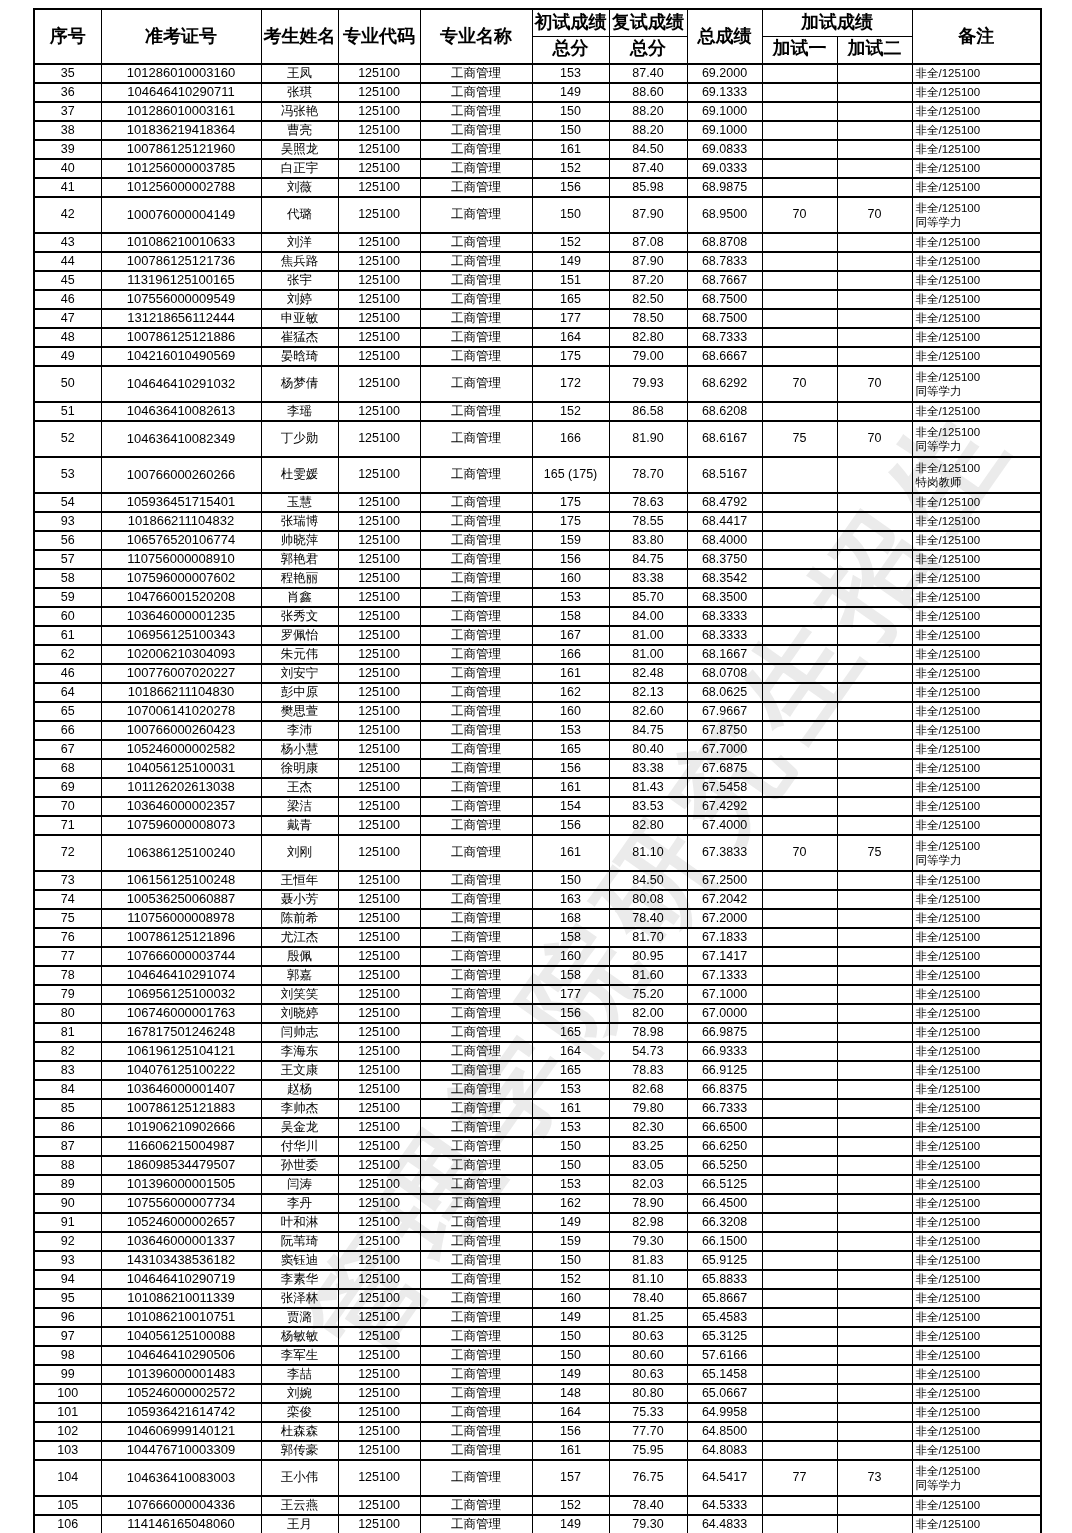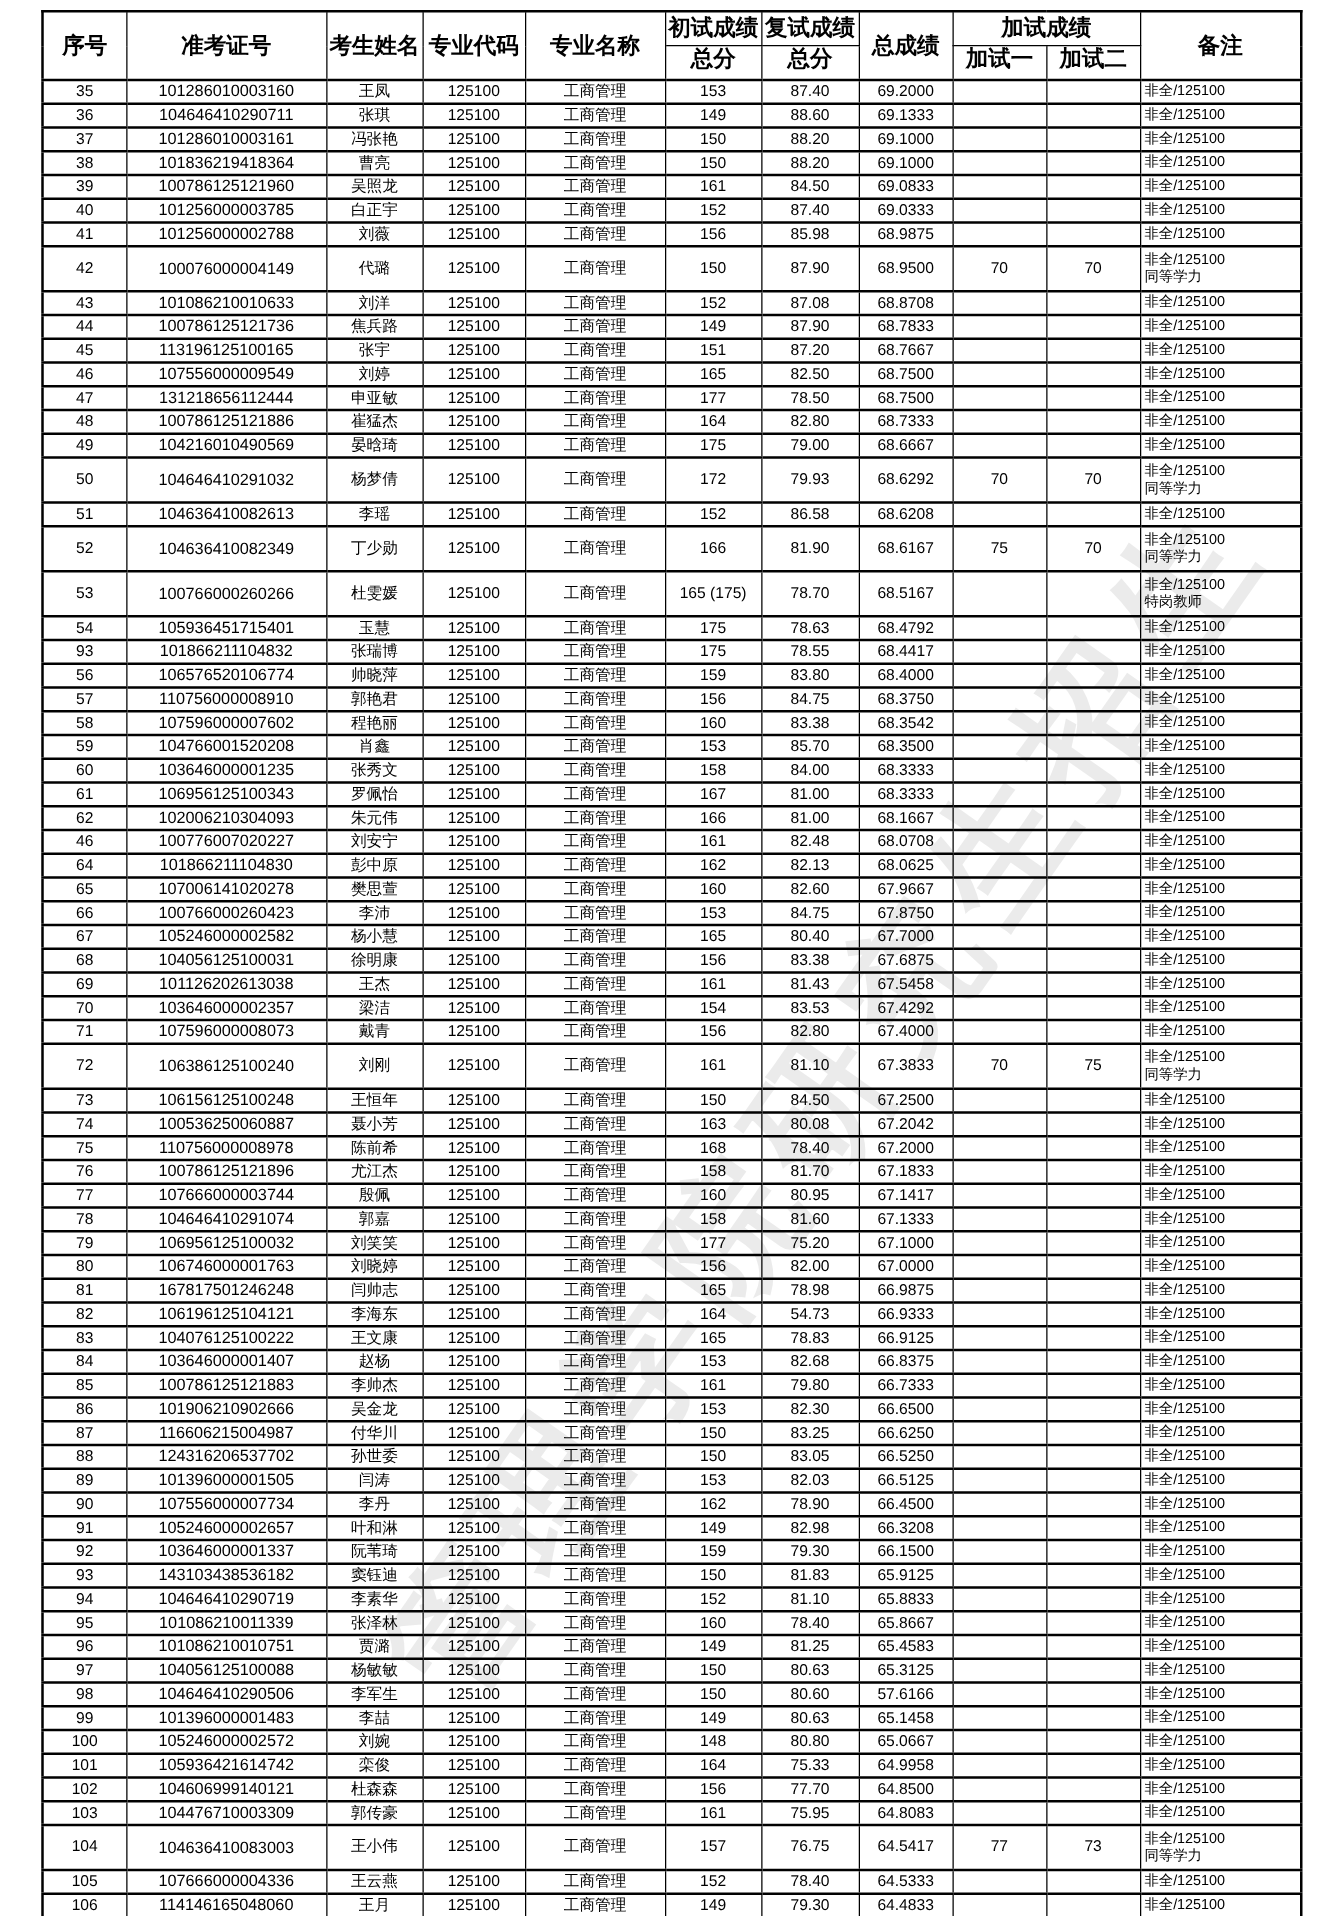--- a/index.html
+++ b/index.html
@@ -769,21 +769,21 @@
         <td>工商管理</td>
         <td>150</td>
         <td>83.25</td>
         <td>66.6250</td>
         <td></td>
         <td></td>
         <td class="remark">非全/125100</td>
       </tr>
       <tr>
         <td>88</td>
-        <td class="idnum">124316206537702</td>
+        <td class="idnum">186098534479507</td>
         <td>孙世委</td>
         <td>125100</td>
         <td>工商管理</td>
         <td>150</td>
         <td>83.05</td>
         <td>66.5250</td>
         <td></td>
         <td></td>
         <td class="remark">非全/125100</td>
       </tr>

